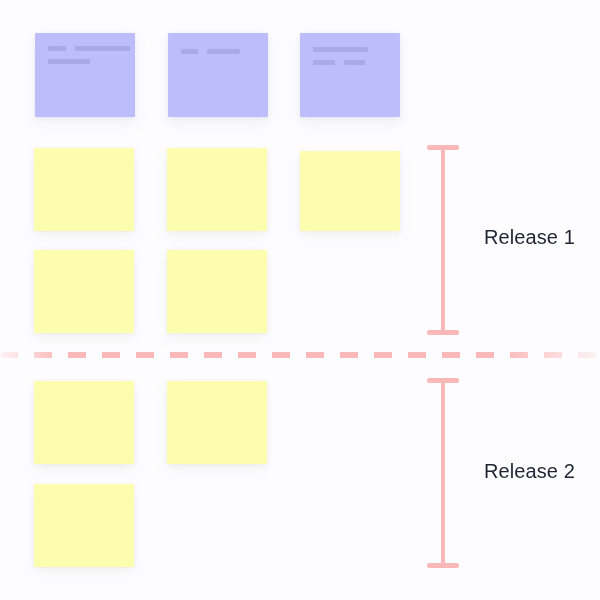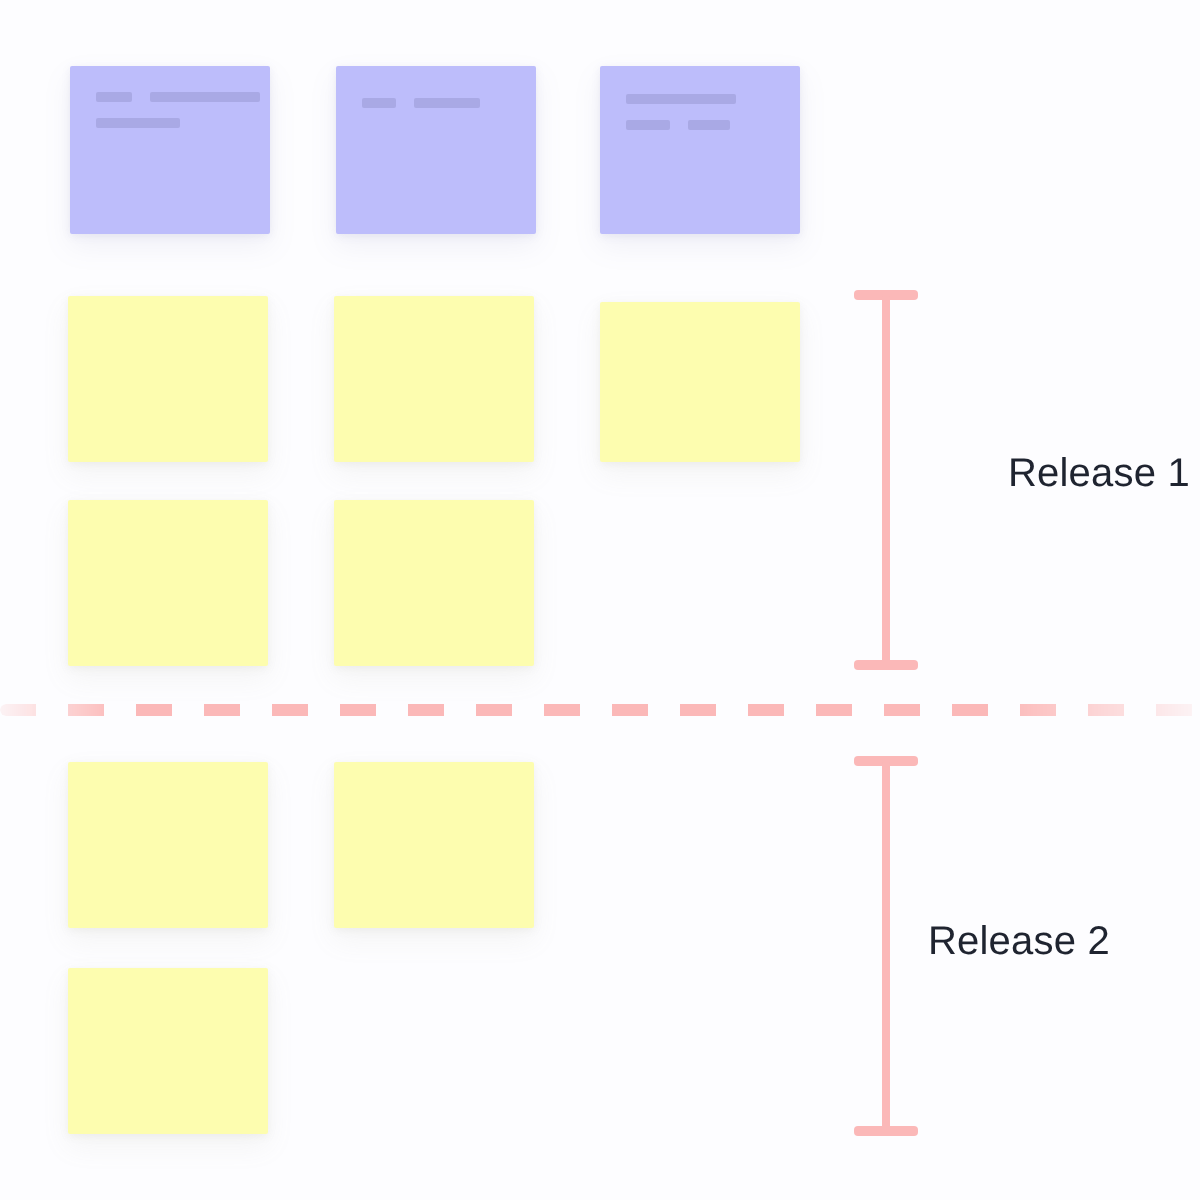--- a/index.html
+++ b/index.html
@@ -158,22 +158,22 @@
     </div>
 
   <div class="divider" id="release-divider" style="top: 352px;"></div>
 
   <div id="release-layer">
       <div class="bracket" style="left: 427px; top: 145px; height: 190px;">
         <div class="cap cap-top" style="background: rgb(251, 184, 184);"></div>
         <div class="stem" style="background: rgb(251, 184, 184);"></div>
         <div class="cap cap-bottom" style="background: rgb(251, 184, 184);"></div>
       </div>
-      <div class="release-label" style="left: 484px; top: 226px; color: rgb(31, 36, 48); margin-left: 20px;">Release 1</div>
+      <div class="release-label" style="left: 484px; top: 226px; color: rgb(31, 36, 48);">Release 1</div>
       <div class="bracket" style="left: 427px; top: 378px; height: 190px;">
         <div class="cap cap-top" style="background: rgb(251, 184, 184);"></div>
         <div class="stem" style="background: rgb(251, 184, 184);"></div>
         <div class="cap cap-bottom" style="background: rgb(251, 184, 184);"></div>
       </div>
-      <div class="release-label" style="left: 464px; top: 460px; color: rgb(31, 36, 48);">Release 2</div>
+      <div class="release-label" style="left: 484px; top: 460px; color: rgb(31, 36, 48);">Release 2</div>
     </div>
 
 </div>
 
 </body></html>

